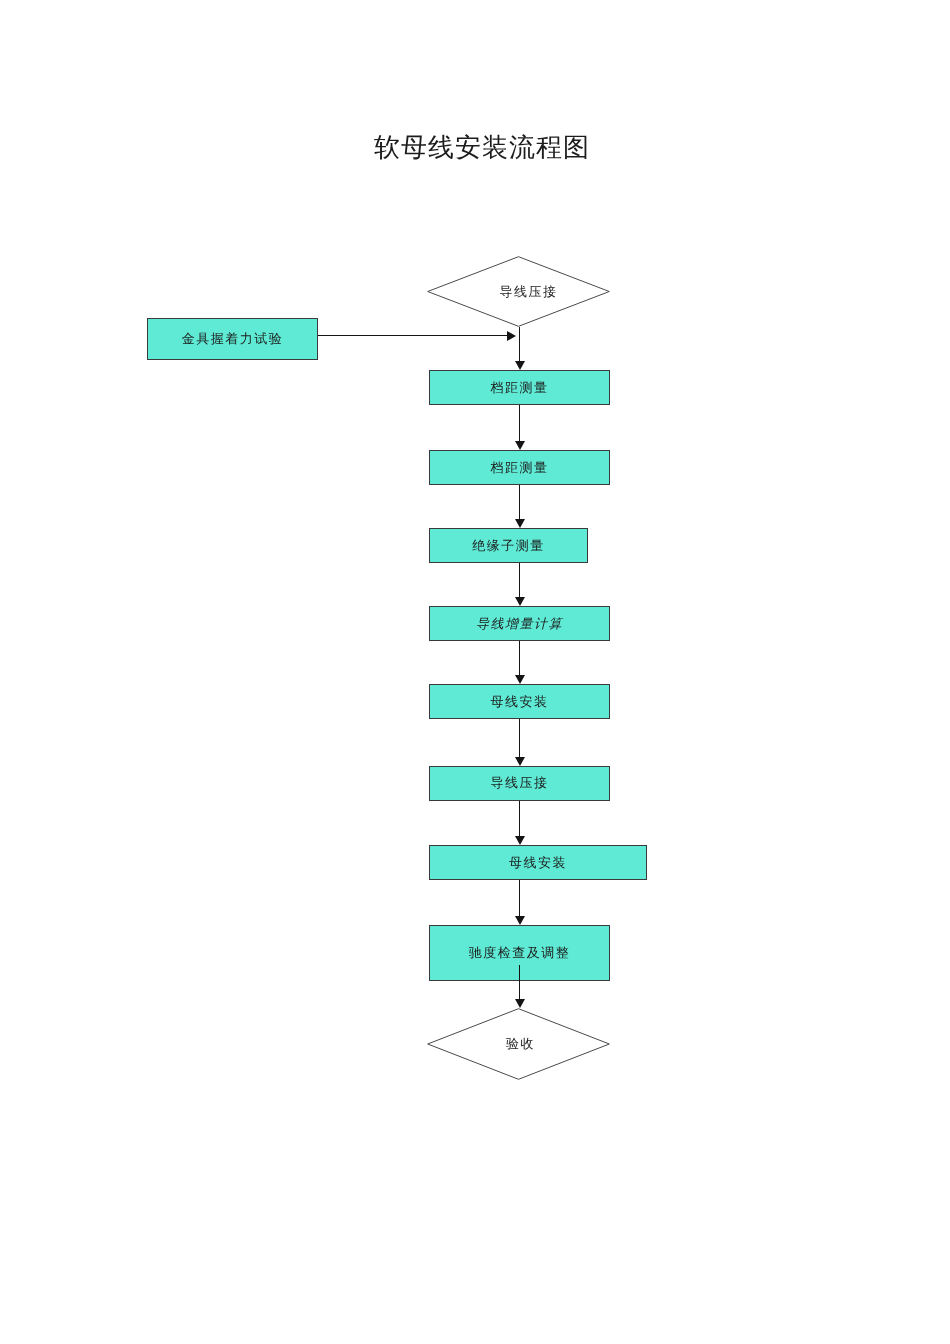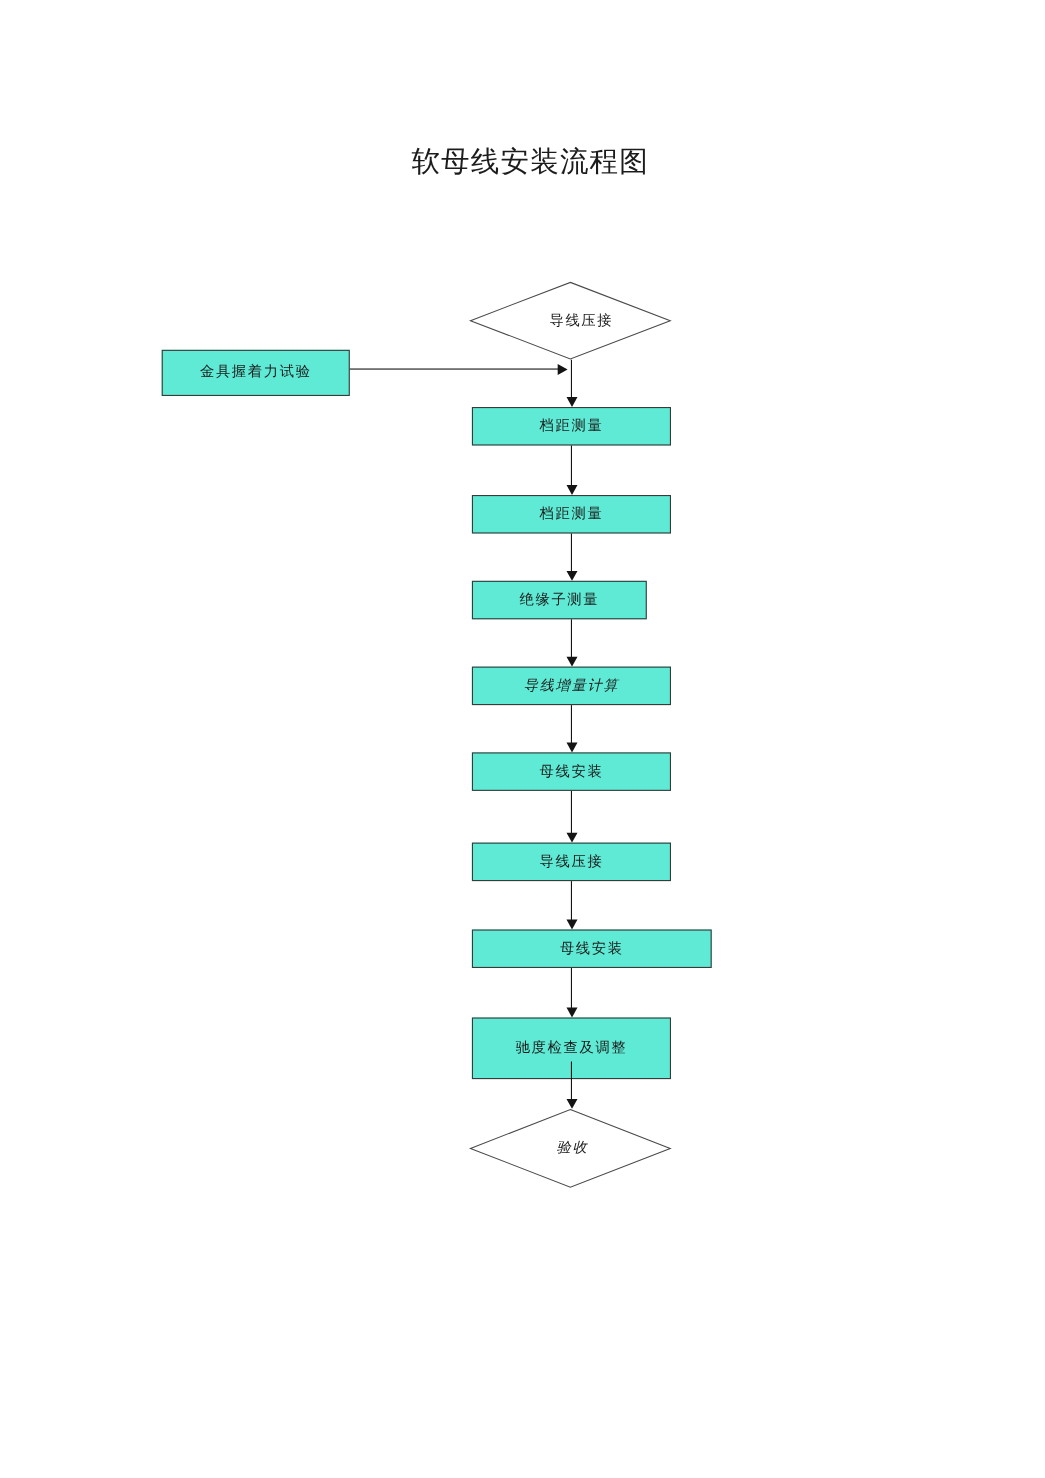--- a/index.html
+++ b/index.html
@@ -147,21 +147,21 @@
   </div>
 
   <div class="node node-process" style="left:429px; top:925px; width:181px; height:56px;">
     <span class="node-label">驰度检查及调整</span>
   </div>
 
   <div class="node node-diamond" style="left:427px; top:1008px; width:183px; height:72px;">
     <svg width="183" height="72" viewBox="0 0 183 72">
       <polygon points="91.5,0.7 182.3,36 91.5,71.3 0.7,36" fill="#ffffff" stroke="#4a4a4a" stroke-width="1"></polygon>
     </svg>
-    <span class="node-label" style="transform:translateX(2px);font-style:italic;">验收</span>
+    <span class="node-label" style="transform:translateX(2px);">验收</span>
   </div>
 
   <div class="conn conn-h" style="left:318px; top:335px; width:196px;"></div>
   <div class="arrowhead arrowhead-right" style="left:507px; top:330.5px;"></div>
 
   <div class="conn conn-v" style="left:518.8px; top:327px; height:36px;"></div>
   <div class="arrowhead arrowhead-down" style="left:514.5px; top:361px;"></div>
 
   <div class="conn conn-v" style="left:518.8px; top:405px; height:38px;"></div>
   <div class="arrowhead arrowhead-down" style="left:514.5px; top:441px;"></div>

